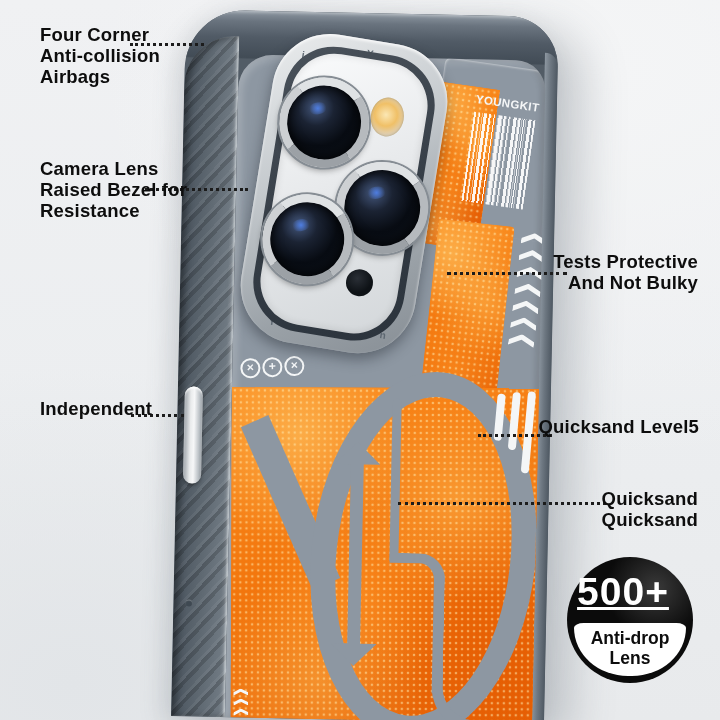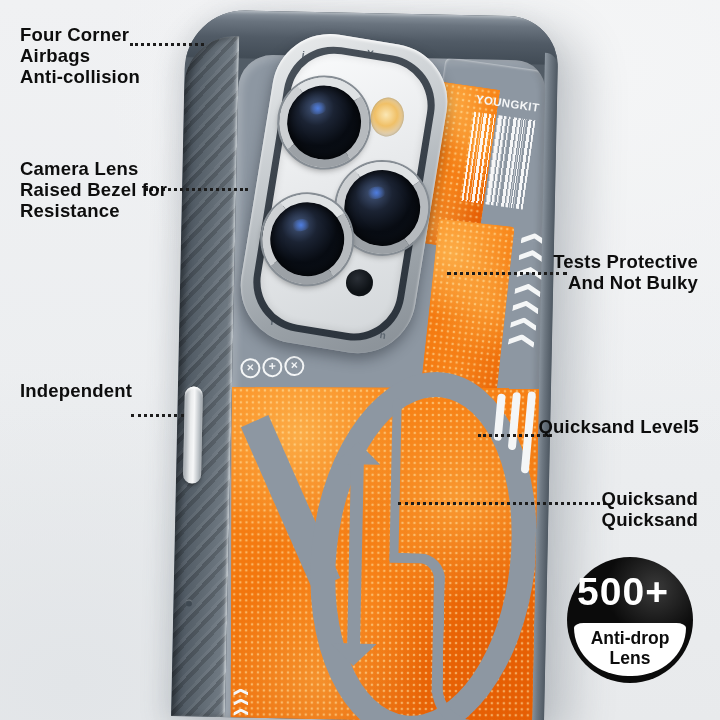--- a/index.html
+++ b/index.html
@@ -4,41 +4,41 @@
 <style>
   html,body{margin:0;padding:0;}
   body{font-family:"Liberation Sans", sans-serif;}
   .stage{position:relative;width:720px;height:720px;overflow:hidden;
     background:
       radial-gradient(120% 90% at 85% 10%, #f4f5f6 0%, rgba(244,245,246,0) 60%),
       radial-gradient(100% 80% at 10% 95%, #e2e5e8 0%, rgba(226,229,232,0) 55%),
       linear-gradient(180deg,#f0f1f3 0%,#eceef0 55%,#e8eaec 100%);}
 
   
-  .callout{position:absolute;font-weight:700;font-size:18.5px;line-height:21px;color:#0d0d0d;letter-spacing:.2px;z-index:40;}
+  .callout{position:absolute;font-weight:700;font-size:18.5px;line-height:21px;color:#0d0d0d;letter-spacing:.2px;z-index:40;margin-left:20px;}
   .callout.right{text-align:right;}
   .co-four{left:20px;top:24px;}
   .co-bezel{left:20px;top:158px;}
-  .co-button{left:20px;top:380px;}
+  .co-button{left:20px;top:398px;}
   .co-protective{right:22px;top:251px;}
   .co-yellow{right:21px;top:416px;}
   .co-lumi{right:22px;top:488px;}
   .leader{position:absolute;height:0;border-top:3px dotted #1c1c1c;z-index:39;}
   .ld1{left:130px;top:43px;width:74px;}
   .ld2{left:145px;top:188px;width:103px;}
   .ld3{left:131px;top:414px;width:53px;}
   .ld4{left:447px;top:272px;width:120px;}
   .ld5{left:478px;top:434px;width:74px;}
   .ld6{left:398px;top:502px;width:208px;}
 
   
   .badge{position:absolute;left:567px;top:557px;width:126px;height:126px;border-radius:50%;
     background:radial-gradient(circle at 70% 25%, #3a3a3a 0%, #0b0b0b 38%);z-index:41;}
   .badge .num{position:absolute;left:0;right:14px;top:13px;text-align:center;color:#fff;
-    font-size:39px;font-weight:700;letter-spacing:1px;}
+    font-size:39px;font-weight:700;letter-spacing:1px;text-decoration:underline;}
   .badge .chord{position:absolute;left:7px;right:7px;bottom:7px;height:53px;background:#fff;
     border-radius:10px 10px 56px 56px / 5px 5px 50px 50px;text-align:center;color:#0d0d0d;
     font-size:17.5px;font-weight:700;line-height:20px;padding-top:5px;box-sizing:border-box;}
 
   
   .case{position:absolute;left:171px;top:13px;width:373px;height:707px;
     border-radius:60px 50px 0 0;background:#525c66;overflow:hidden;
     transform:rotate(1.2deg);transform-origin:50% 100%;
     box-shadow:26px 14px 44px rgba(80,90,100,.28), -8px 6px 24px rgba(80,90,100,.18);z-index:10;}
   .top-band{position:absolute;left:0;right:0;top:0;height:48px;border-radius:60px 50px 0 0;
@@ -217,22 +217,22 @@
 
   <div class="leader ld1"></div>
   <div class="leader ld2"></div>
   <div class="leader ld3"></div>
   <div class="leader ld4"></div>
   <div class="leader ld5"></div>
   <div class="leader ld6"></div>
 
   <div class="callout co-four">
     <div>Four Corner</div>
+    <div>Anti-collision</div>
     <div>Airbags</div>
-    <div>Anti-collision</div>
   </div>
   <div class="callout co-bezel">
     <div>Camera Lens</div>
     <div>Raised Bezel for</div>
     <div>Resistance</div>
   </div>
   <div class="callout co-button">
     <div>Independent</div>
   </div>
   <div class="callout right co-protective">

